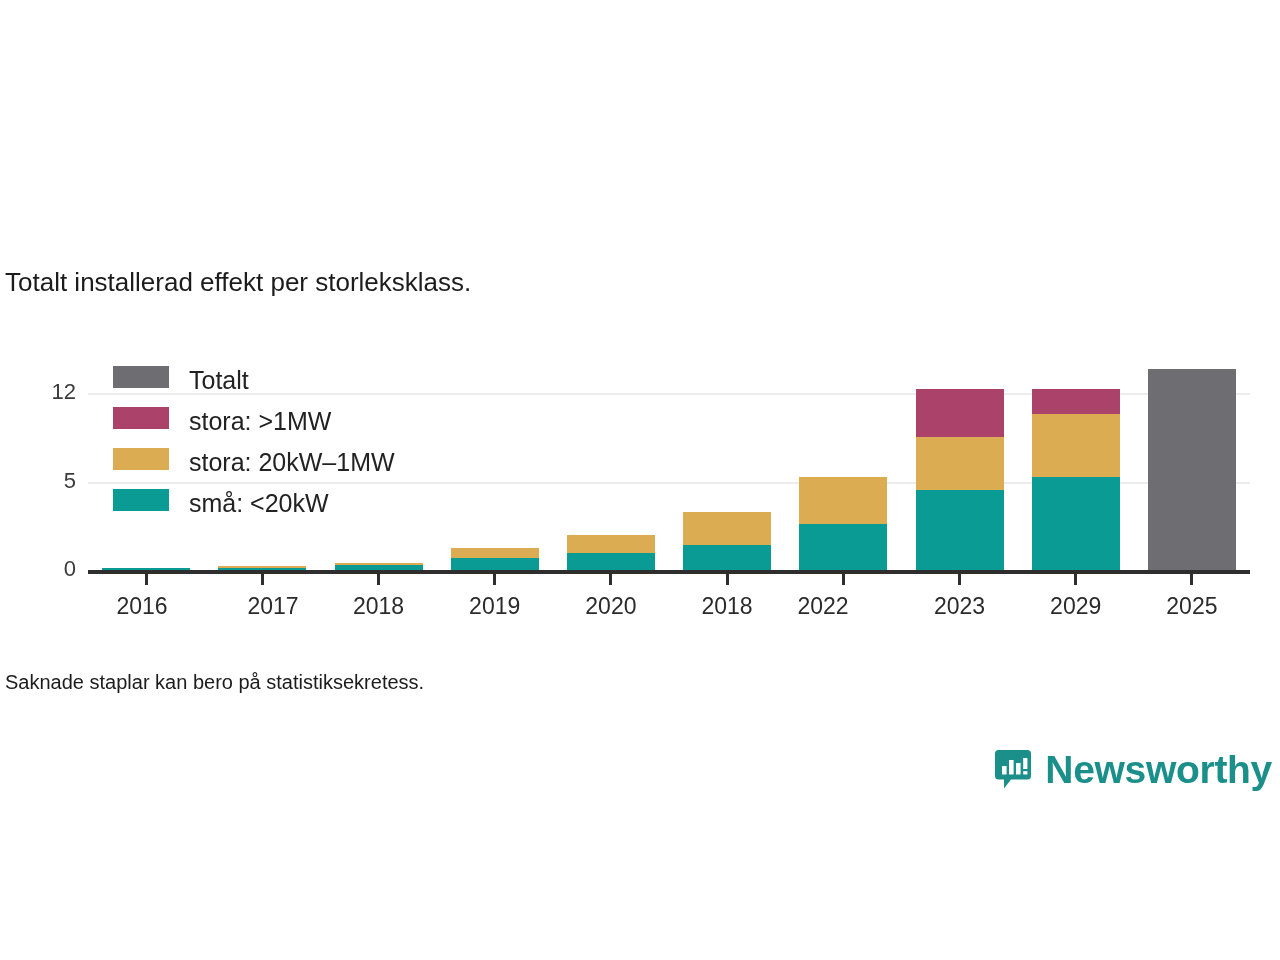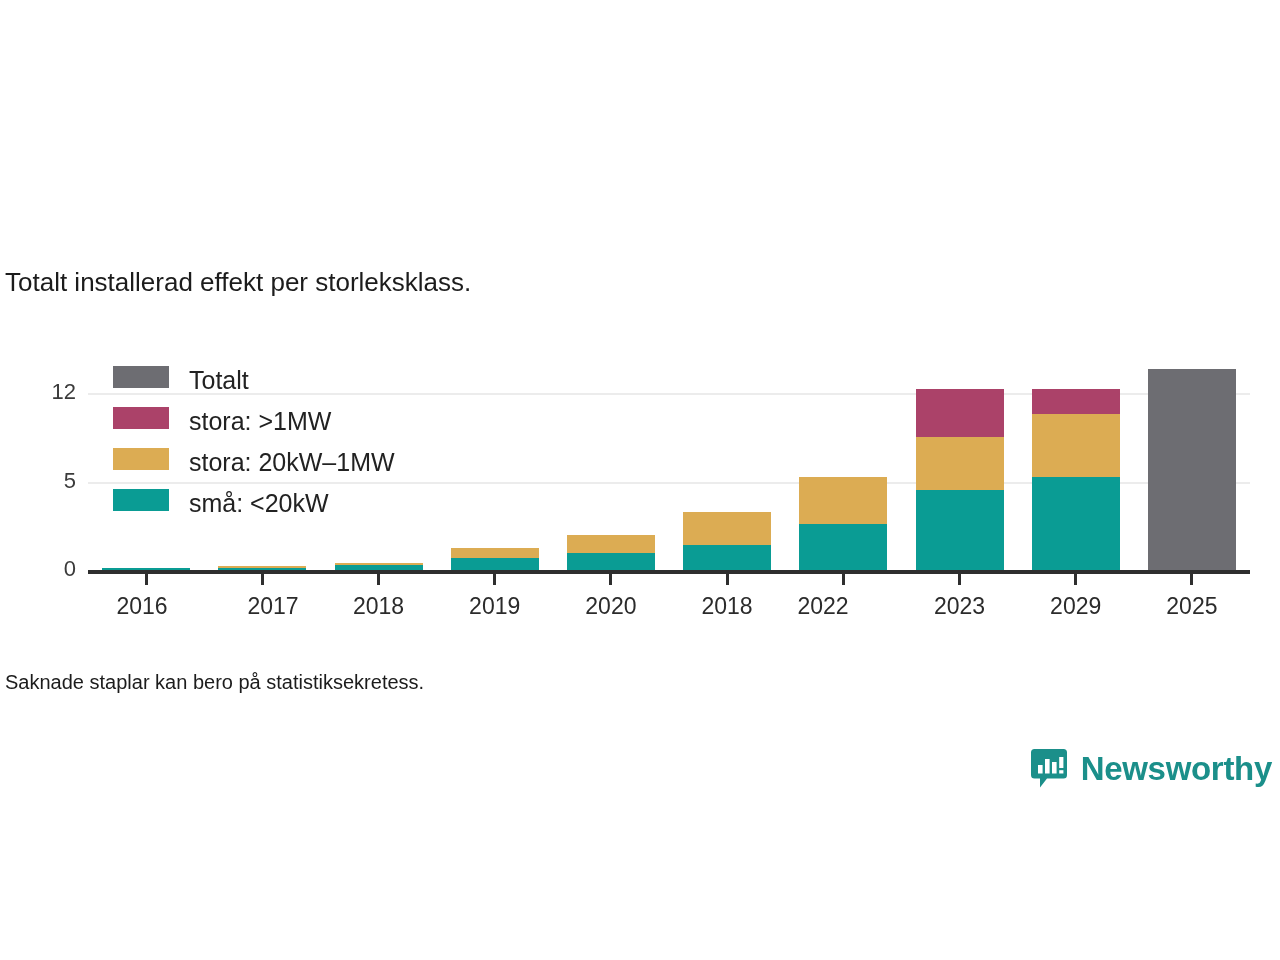--- a/index.html
+++ b/index.html
@@ -136,21 +136,21 @@
   .brand {
     position: absolute;
     right: 8px;
     top: 748px;
     display: flex;
     align-items: center;
     gap: 11px;
   }
   .brand-mark { width: 42px; height: 42px; display: block; }
   .brand-name {
-    font-size: 33px;
+    font-size: 39px;
     font-weight: bold;
     color: #1b8f8a;
     letter-spacing: -0.3px;
   }
 </style>
 </head>
 <body>
 
 <div id="page">
 

